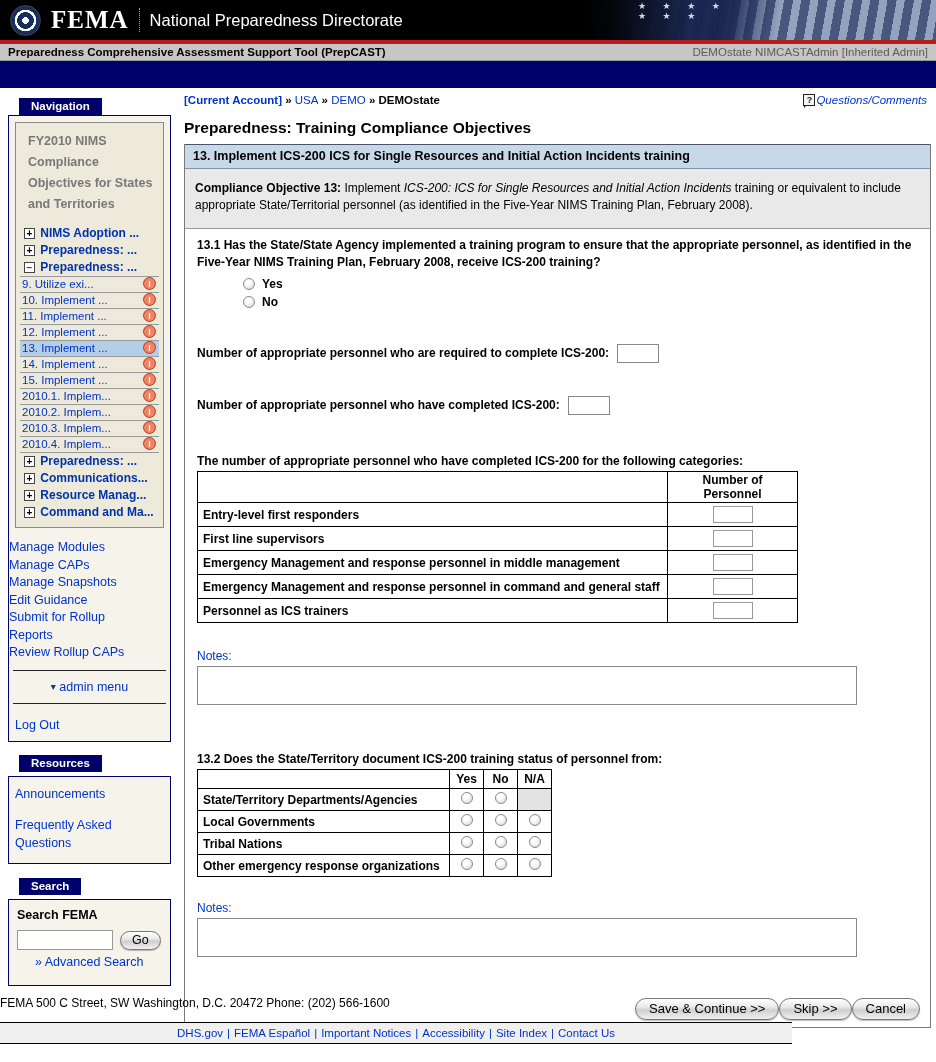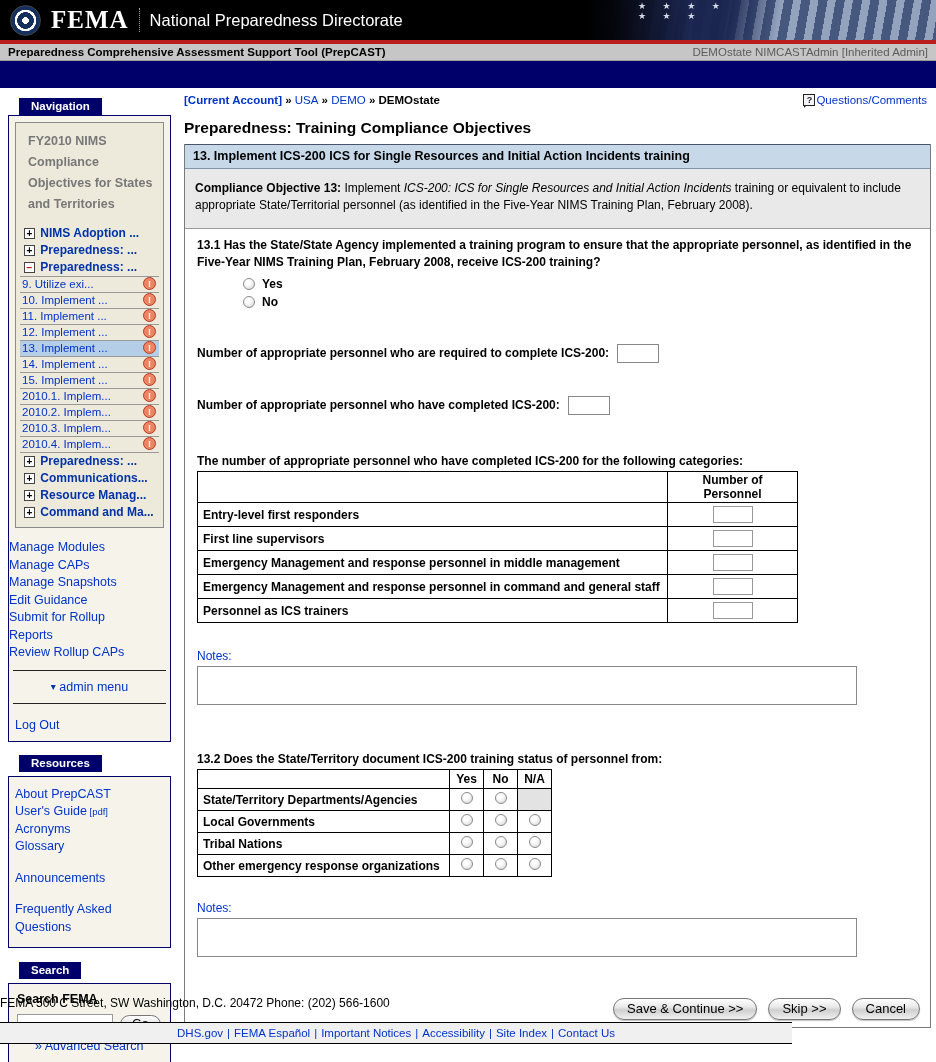--- a/index.html
+++ b/index.html
@@ -78,21 +78,21 @@
   .main { position:absolute; left:184px; top:94px; width:747px; }
   .bcrow { display:flex; justify-content:space-between; align-items:flex-start; font-size:11.5px; margin-bottom:13px; }
   .bclink { color:#0033cc; }
   .bclink.bold { font-weight:bold; }
   .bcsep { color:#000; font-weight:bold; }
   .bccur { color:#000; font-weight:bold; }
   .helpwrap { display:flex; align-items:flex-start; gap:1px; margin-right:4px; }
   .helpicon { display:inline-block; width:12px; height:12px; border:1px solid #222; background:#f4f4f4; color:#223;
     font-size:9px; font-weight:bold; text-align:center; line-height:11px; position:relative; }
   .helpicon::after { content:""; position:absolute; left:0px; bottom:-3px; border-left:3px solid #222; border-bottom:3px solid transparent; }
-  .helplink { font-size:11.5px; }
+  .helplink { font-size:11.5px;font-style:italic; }
 
   .ptitle { font-size:15.5px; font-weight:bold; color:#000; margin:0 0 7px 0; }
 
   .cbox { position:relative; width:747px; height:884px; border:1px solid #7a7a7a; border-top:none; background:#fff; }
   .secbar { background:#c7d9e9; border-top:1px solid #49536b; border-bottom:1px solid #8294ab;
     font-size:12.5px; font-weight:bold; color:#000; padding:4px 8px 5px; }
   .objbox { background:#e9e9e9; border-bottom:1px solid #9a9a9a; padding:11px 10px 13px; font-size:12px; line-height:1.45; color:#000; }
   .objbox b { font-weight:bold; }
   .objbox i { font-style:italic; }
 
@@ -120,21 +120,21 @@
   .noteslabel { margin-top:26px; color:#0033cc; font-size:12px; }
   .notesarea { display:block; margin-top:3px; width:660px; height:39px; border:1px solid #888; resize:none;
     font-family:"Liberation Sans",sans-serif; font-size:12px; padding:2px; }
 
   .q132 { margin-top:47px; font-weight:bold; }
   .q2-t td.orglab { width:252px; font-weight:bold; height:22px; }
   .q2-t th { width:34px; height:19px; }
   .q2-t td.radcell { width:34px; text-align:center; }
   .q2-t td.nacell { background:#e3e3e3; }
 
-  .btnrow { position:absolute; right:10px; bottom:7px; display:flex; gap:11px; }
+  .btnrow { position:absolute; right:10px; bottom:7px; display:flex; gap:0; }
   .btn { font-size:13px; padding:2px 13px 3px; border-radius:12px; }
 
   
   .footbar { position:absolute; left:0; top:1022px; width:792px; height:22px; background:#f0f0f0;
     border-top:1px solid #000; border-bottom:1px solid #000; text-align:center; font-size:11.5px; line-height:20px; }
   .footbar a { color:#0033cc; }
   .fsep { color:#0033cc; padding:0 4px; }
   .address { position:absolute; left:0; top:996px; width:936px; text-align:left; font-size:12px; color:#000; }
 </style>
 </head>
@@ -243,26 +243,20 @@
       </div>
       <hr class="shr">
       <div class="logout">
         <a class="slink">Log Out</a>
       </div>
     </div>
 
     <div style="margin-top:11px;">
       <div class="tab">Resources</div>
       <div class="sbox resbox" id="res-groups">
-          <div class="rgroup">
-            <div><a class="rlink">About PrepCAST</a></div>
-            <div><a class="rlink">User's Guide</a><span class="rsuffix"> [pdf]</span></div>
-            <div><a class="rlink">Acronyms</a></div>
-            <div><a class="rlink">Glossary</a></div>
-          </div>
           <div class="rgroup">
             <div><a class="rlink">Announcements</a></div>
           </div>
           <div class="rgroup">
             <div><a class="rlink">Frequently Asked Questions</a></div>
           </div>
         </div>
     </div>
 
     <div style="margin-top:12px;">

